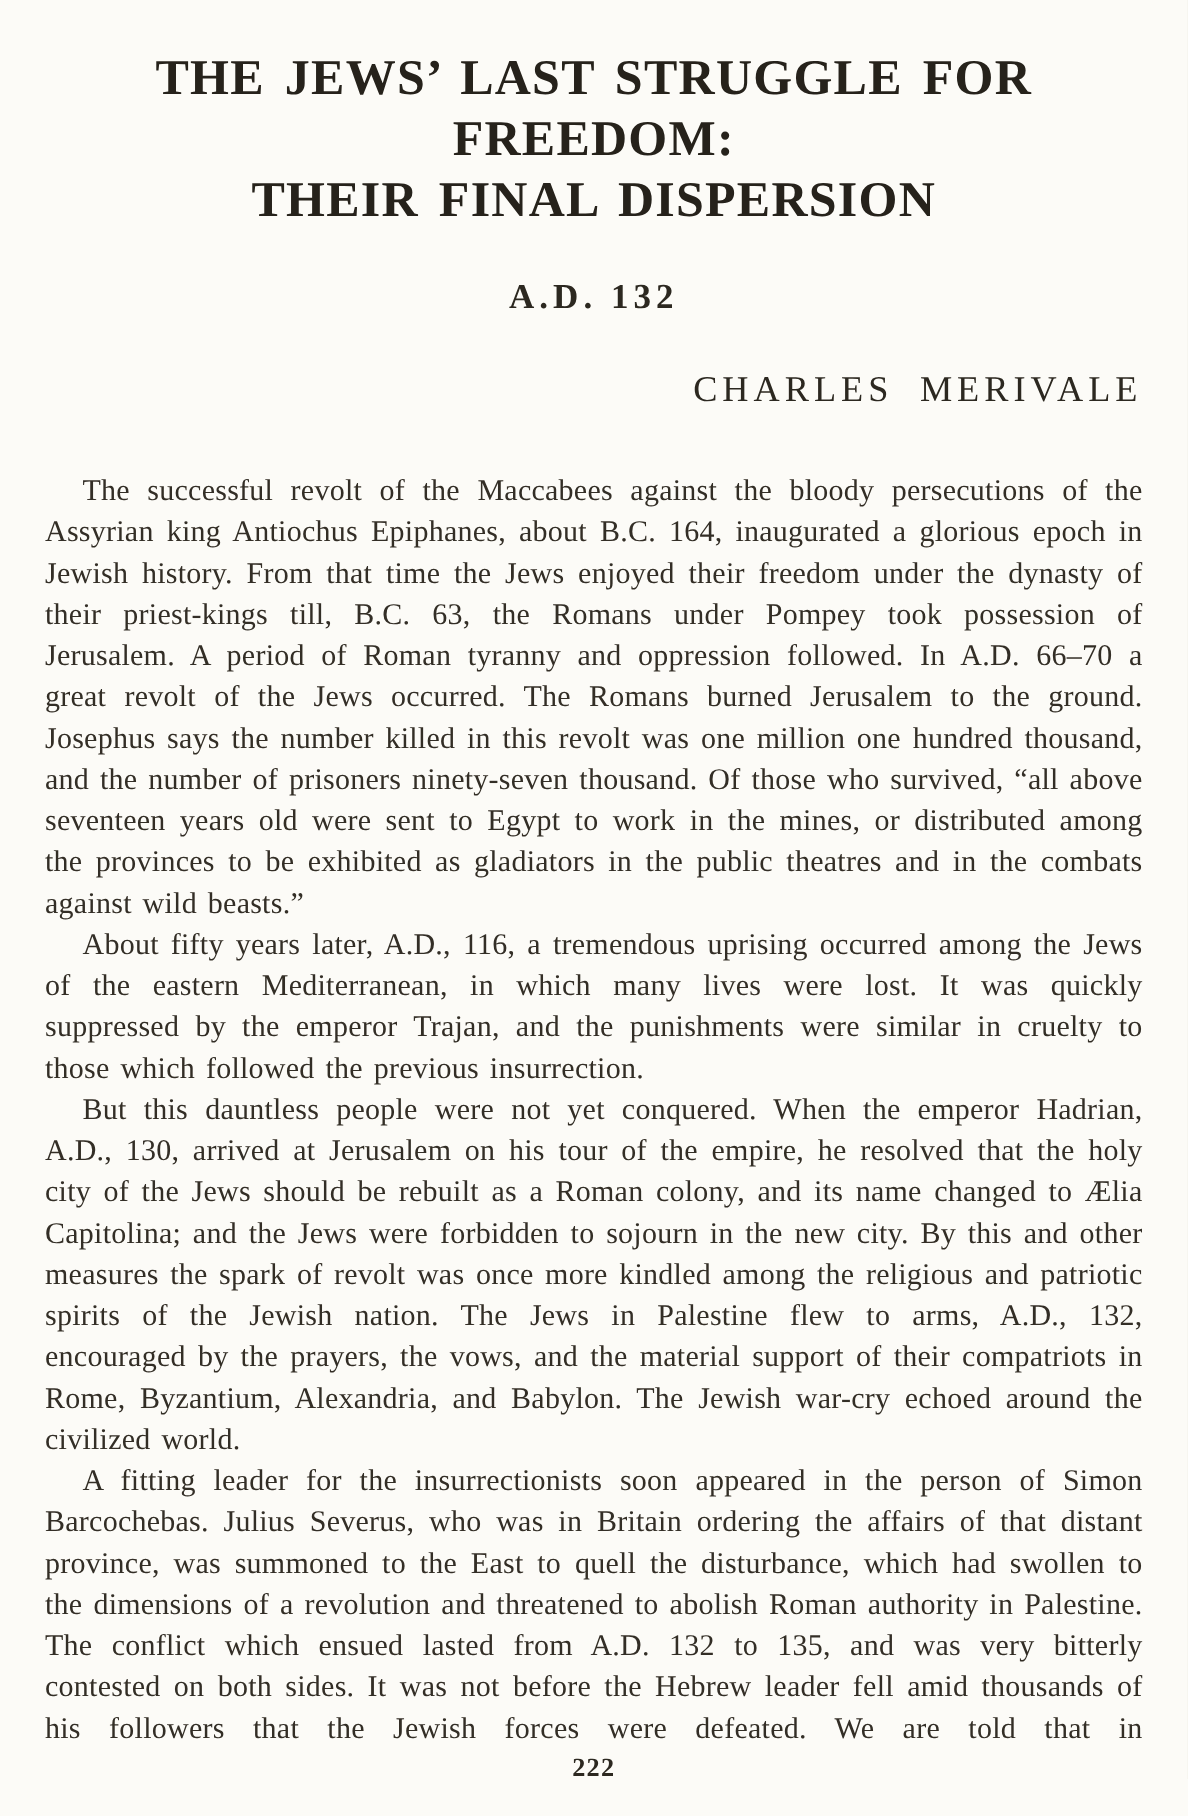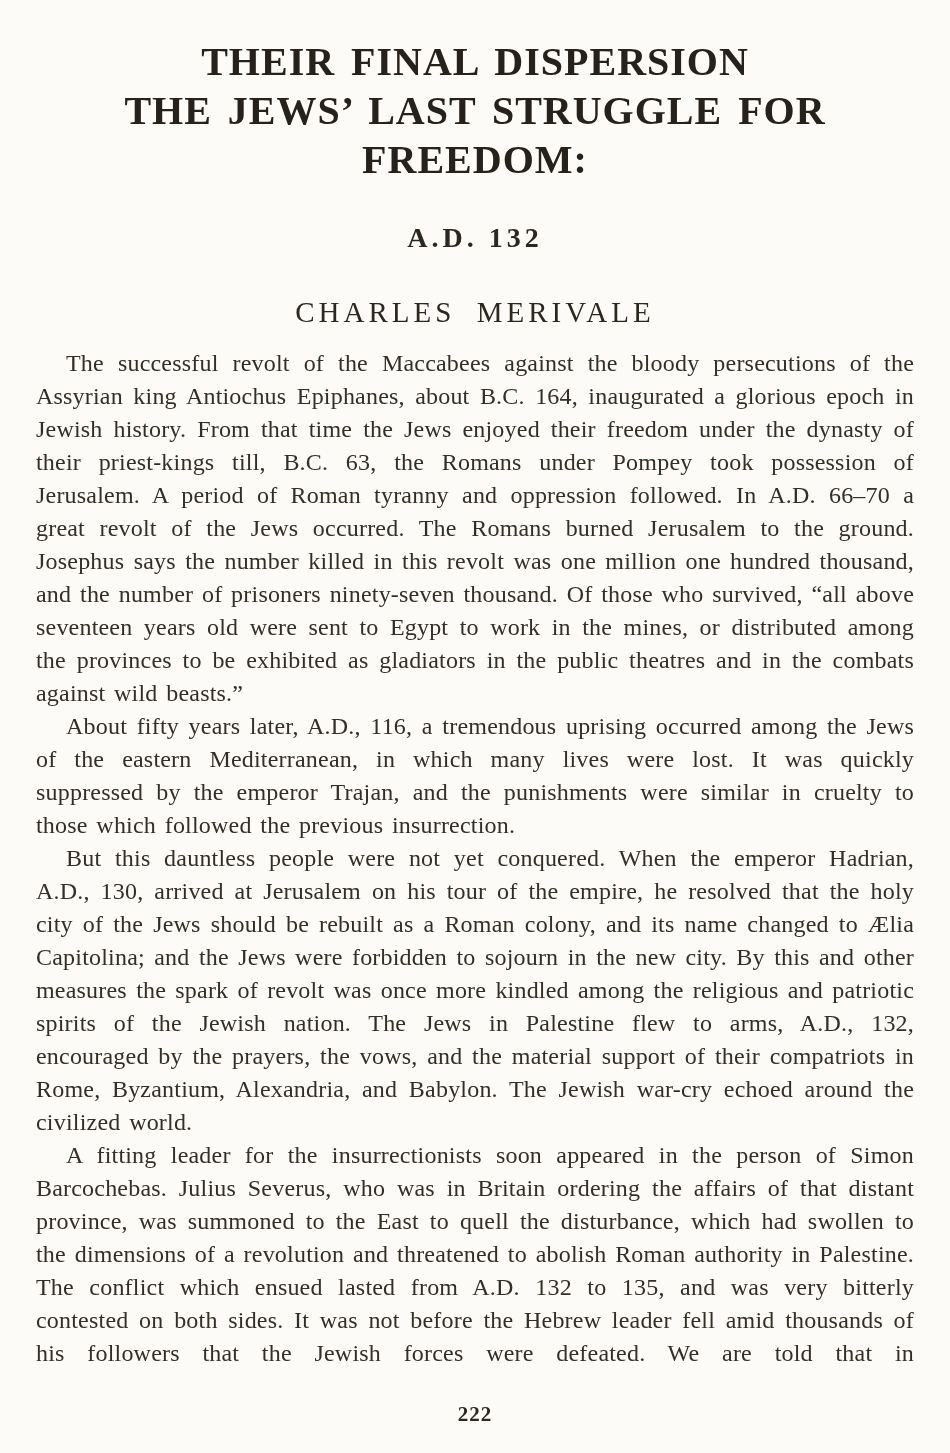--- a/index.html
+++ b/index.html
@@ -35,29 +35,29 @@
   .date-heading {
     margin-top: 38px;
     text-align: center;
     font-size: 28px;
     font-weight: 600;
     letter-spacing: 4px;
     color: #2c2820;
   }
   .author {
     margin-top: 42px;
-    text-align: center;
+    text-align: right;
     font-size: 29px;
     font-weight: 400;
     letter-spacing: 4px;
     word-spacing: 10px;
     color: #2c2820;
   }
   .body-text {
-    margin-top: 18px;
+    margin-top: 48px;
     font-size: 24px;
     line-height: 33px;
     text-align: justify;
     letter-spacing: 0.2px;
     word-spacing: 2.5px;
     color: #332e26;
   }
   .body-text p {
     margin: 0;
     text-indent: 30px;
@@ -77,22 +77,22 @@
     letter-spacing: 1px;
     color: #2c2820;
   }
 </style>
 </head>
 <body>
 
 <div class="page">
 
   <h1 class="title">
+    <span class="title-line">THE JEWS’ LAST STRUGGLE FOR FREEDOM:</span>
     <span class="title-line">THEIR FINAL DISPERSION</span>
-    <span class="title-line">THE JEWS’ LAST STRUGGLE FOR FREEDOM:</span>
   </h1>
 
   <div class="date-heading">A.D. 132</div>
 
   <div class="author">CHARLES MERIVALE</div>
 
   <div class="body-text">
     <p>The successful revolt of the Maccabees against the bloody persecutions of the Assyrian king Antiochus Epiphanes, about B.C. 164, inaugurated a glorious epoch in Jewish history.  From that time the Jews enjoyed their freedom under the dynasty of their priest-kings till, B.C. 63, the Romans under Pompey took possession of Jerusalem.  A period of Roman tyranny and oppression followed.  In A.D. 66–70 a great revolt of the Jews occurred.  The Romans burned Jerusalem to the ground.  Josephus says the number killed in this revolt was one million one hundred thousand, and the number of prisoners ninety-seven thousand.  Of those who survived, “all above seventeen years old were sent to Egypt to work in the mines, or distributed among the provinces to be exhibited as gladiators in the public theatres and in the combats against wild beasts.”</p>
     <p>About fifty years later, A.D., 116, a tremendous uprising occurred among the Jews of the eastern Mediterranean, in which many lives were lost.  It was quickly suppressed by the emperor Trajan, and the punishments were similar in cruelty to those which followed the previous insurrection.</p>
     <p>But this dauntless people were not yet conquered.  When the emperor Hadrian, A.D., 130, arrived at Jerusalem on his tour of the empire, he resolved that the holy city of the Jews should be rebuilt as a Roman colony, and its name changed to Ælia Capitolina; and the Jews were forbidden to sojourn in the new city.  By this and other measures the spark of revolt was once more kindled among the religious and patriotic spirits of the Jewish nation.  The Jews in Palestine flew to arms, A.D., 132, encouraged by the prayers, the vows, and the material support of their compatriots in Rome, Byzantium, Alexandria, and Babylon.  The Jewish war-cry echoed around the civilized world.</p>

